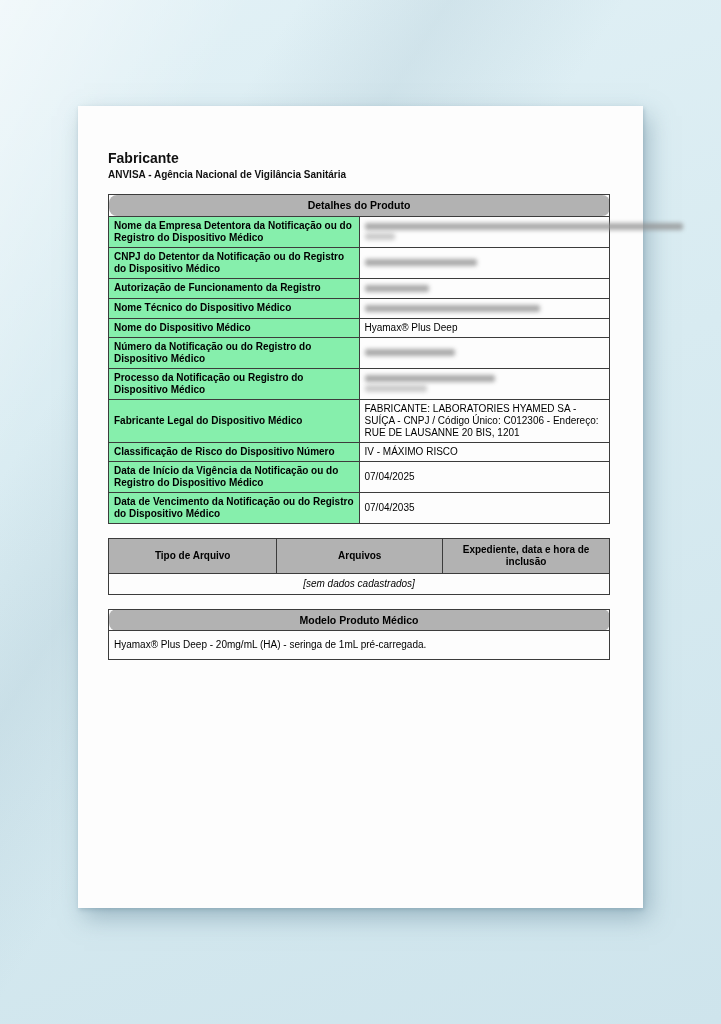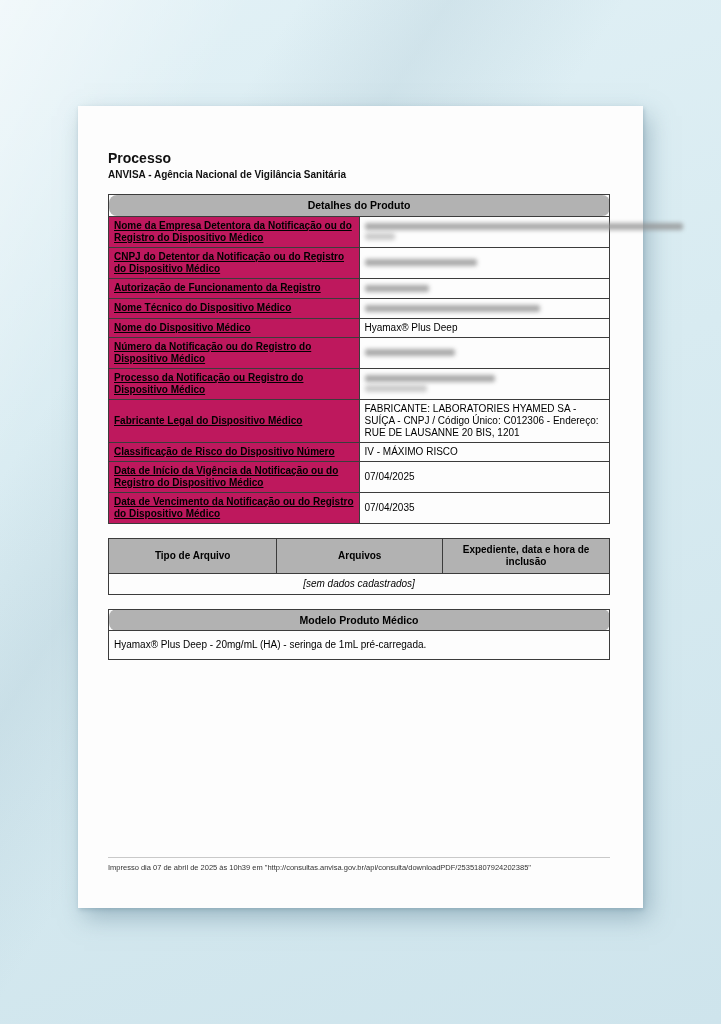--- a/index.html
+++ b/index.html
@@ -25,21 +25,21 @@
     border:1px solid #3c3c3c;
     font-size:10px;line-height:1.2;color:#000;
     padding:3px 5px;vertical-align:middle;text-align:left;
     word-wrap:break-word;
   }
   .tbl-header{
     background:#b2b2b2;text-align:center;font-weight:bold;
     font-size:10.5px;padding:4px 5px;border-radius:8px;
   }
   .label-col{width:34%;}
-  .row-label{font-weight:bold;background:#be185d;text-decoration:underline;}
+  .row-label{font-weight:bold;background:#86efac;}
   .row-value{font-weight:normal;}
   .redact{
     height:7px;background:#8e8e8e;border-radius:2px;
     filter:blur(2px);opacity:.75;margin:3px 0;
   }
   .redact-2{opacity:.45;}
   .files-th{background:#b2b2b2;text-align:center;font-weight:bold;font-size:10px;padding:5px 4px;}
   .empty-row{text-align:center;font-style:italic;font-size:10px;padding:4px;margin-left:12px;}
   .model-row{font-size:10px;padding:8px 5px;}
   .footer{
@@ -47,21 +47,21 @@
     border-top:1px solid #c9c9c9;padding-top:5px;
     font-size:7.5px;color:#333;
   }
 </style>
 </head>
 <body>
 
 <div class="paper">
   <div class="content">
 
-    <h1 class="doc-title">Processo</h1>
+    <h1 class="doc-title">Fabricante</h1>
     <h2 class="doc-subtitle">ANVISA - Agência Nacional de Vigilância Sanitária</h2>
 
     <table class="tbl">
       <thead>
         <tr>
           <th colspan="2" class="tbl-header">Detalhes do Produto</th>
         </tr>
       </thead>
       <tbody id="pd-rows">
   <tr>
@@ -164,14 +164,13 @@
       </thead>
       <tbody>
         <tr>
           <td class="model-row">Hyamax® Plus Deep - 20mg/mL (HA) - seringa de 1mL pré-carregada.</td>
         </tr>
       </tbody>
     </table>
 
   </div>
 
-  <div class="footer">Impresso dia 07 de abril de 2025 às 10h39 em "http://consultas.anvisa.gov.br/api/consulta/downloadPDF/25351807924202385"</div>
 </div>
 
 </body></html>

